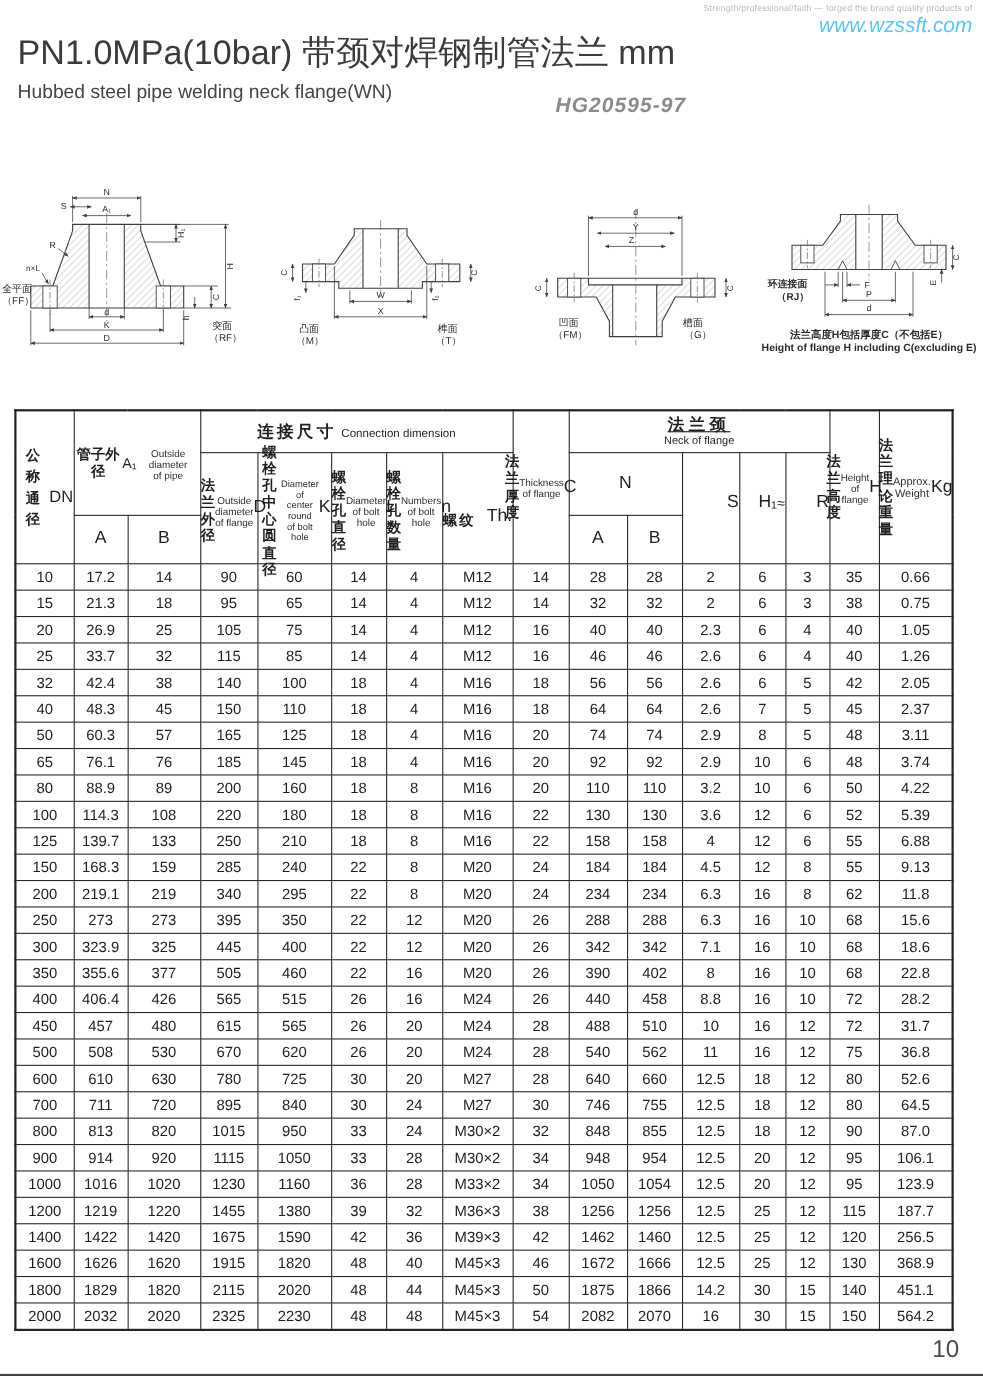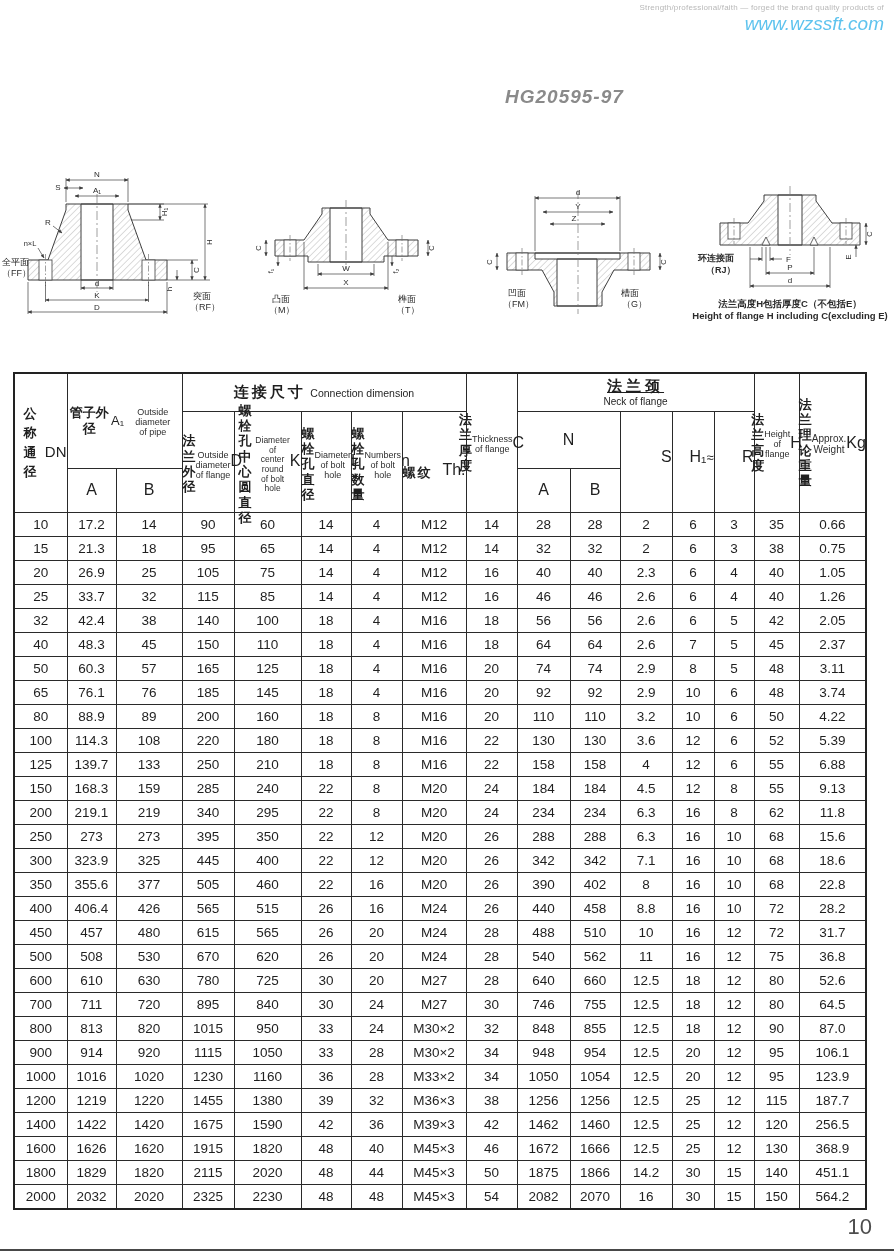--- a/index.html
+++ b/index.html
@@ -36,20 +36,22 @@
   .h-end{height:99px;justify-content:flex-end;padding-bottom:9px;box-sizing:border-box;}
   .sp{flex:1;}
 </style>
 </head>
 <body>
 
 <div id="page">
 
   <div class="tagline">Strength/professional/faith — forged the brand quality products of</div>
   <div class="website">www.wzssft.com</div>
+  <div class="title">PN1.0MPa(10bar) 带颈对焊钢制管法兰  mm</div>
+  <div class="subtitle">Hubbed steel pipe welding neck flange(WN)</div>
   <div class="standard">HG20595-97</div>
 
   <svg class="drawings" width="894" height="195" viewBox="0 0 894 195">
     <defs>
       <pattern id="hat" patternUnits="userSpaceOnUse" width="4.5" height="4.5" patternTransform="rotate(45)">
         <rect width="4.5" height="4.5" fill="#fff"></rect>
         <line x1="0" y1="0" x2="0" y2="4.5" stroke="#8a8a8a" stroke-width="0.6"></line>
       </pattern>
       <marker id="ar" viewBox="0 0 10 10" refX="9" refY="5" markerWidth="6" markerHeight="6" orient="auto-start-reverse">
         <path d="M0,1 L10,5 L0,9 Z" fill="#3f3f3f"></path>

